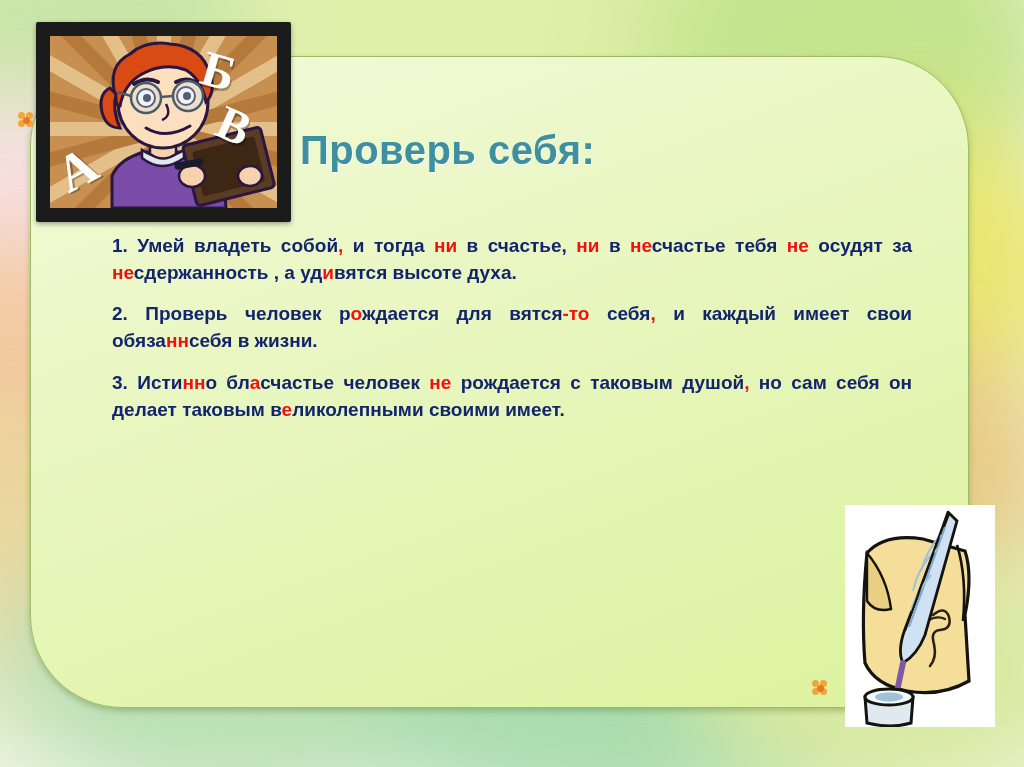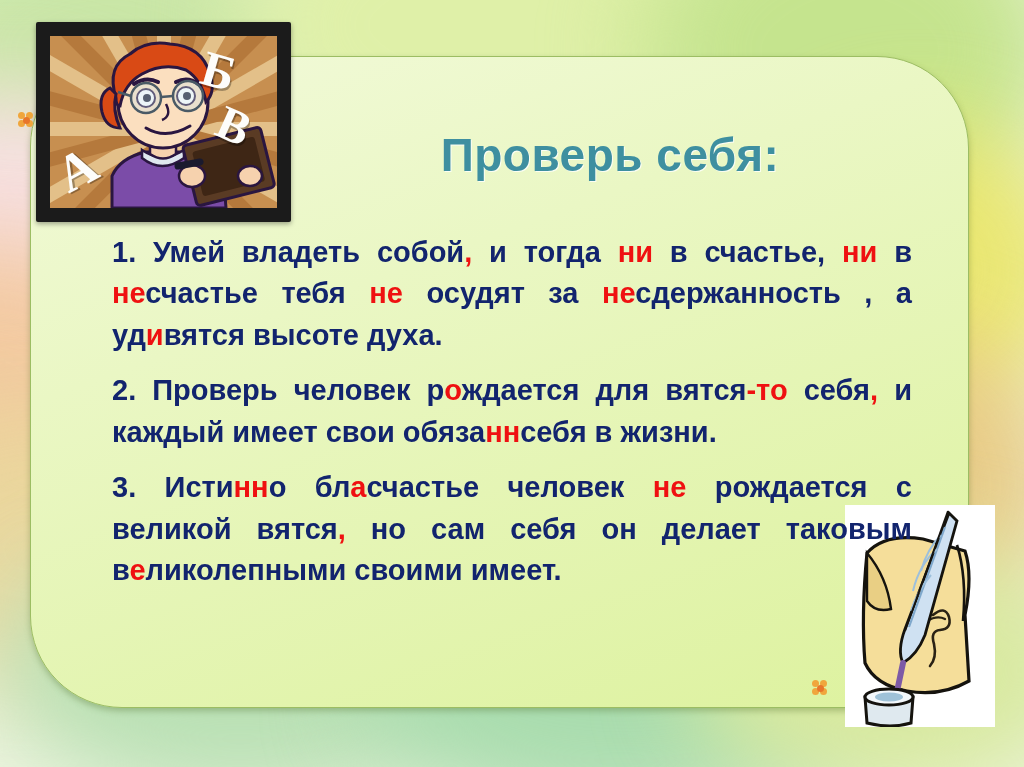--- a/index.html
+++ b/index.html
@@ -39,30 +39,29 @@
 
   
   #quill{
     position:absolute;left:845px;top:505px;width:150px;height:222px;
     background:#ffffff;overflow:hidden;
   }
 
   
   #title{
     position:absolute;left:300px;top:128px;width:620px;
-    text-align:center;
     color:#3e8fa0;
-    font-size:46px;font-weight:bold;letter-spacing:.5px;
+    font-size:40px;font-weight:bold;letter-spacing:.5px;
     text-shadow:1px 1px 0 rgba(255,255,255,.8);
   }
 
   
   #body{
     position:absolute;left:112px;top:232px;width:800px;
-    color:#12246e;font-size:29px;font-weight:bold;line-height:1.43;
+    color:#12246e;font-size:19px;font-weight:bold;line-height:1.43;
   }
   #body p{margin:0 0 14px 0;text-align:justify;}
   #body p:last-child{margin-bottom:0;}
   .r{color:#ef1111;}
 
   
   .flower{position:absolute;width:16px;height:16px;}
   .flower span{position:absolute;width:7px;height:7px;background:#f0a63c;border-radius:50%;}
   .flower .c{background:#e8762a;left:4.5px;top:4.5px;width:7px;height:7px;}
 </style>
@@ -188,21 +187,21 @@
     <ellipse cx="44" cy="192" rx="24" ry="8" fill="#f3f8fb" stroke="#15130e" stroke-width="3"></ellipse>
     <ellipse cx="44" cy="192" rx="14" ry="4.5" fill="#9fc2d8"></ellipse>
   </svg>
 </div>
 
 <div id="title">Проверь себя:</div>
 
 <div id="body">
   <p><span>1.</span><span> Умей владеть собой</span><span class="r">,</span><span> и тогда  </span><span class="r">ни</span><span> в счастье, </span><span class="r">ни</span><span> в </span><span class="r">не</span><span>счастье тебя </span><span class="r">не</span><span> осудят за </span><span class="r">не</span><span>сдержанность , а уд</span><span class="r">и</span><span>вятся  высоте духа.</span></p>
   <p><span>2.</span><span> Проверь человек р</span><span class="r">о</span><span>ждается для вятся</span><span class="r">-то</span><span> себя</span><span class="r">,</span><span> и каждый имеет свои обяза</span><span class="r">нн</span><span>себя в жизни.</span></p>
-  <p><span>3.</span><span> Исти</span><span class="r">нн</span><span>о        бл</span><span class="r">а</span><span>счастье   человек   </span><span class="r">не</span><span> рождается с великой вятся</span><span class="r">,</span><span> но сам себя он делает таковым в</span><span class="r">е</span><span>ликолепными своими имеет.</span></p>
+  <p><span>3.</span><span> Исти</span><span class="r">нн</span><span>о        бл</span><span class="r">а</span><span>счастье   человек   </span><span class="r">не</span><span> рождается с таковым душой</span><span class="r">,</span><span> но сам себя он делает таковым в</span><span class="r">е</span><span>ликолепными своими имеет.</span></p>
 </div>
 
 <div class="flower" style="left:18px;top:112px;">
   <span style="left:0;top:0;"></span>
     <span style="left:8px;top:0;"></span>
   <span style="left:0;top:8px;"></span>
     <span style="left:8px;top:8px;"></span>
   <span class="c"></span>
 </div>
 <div class="flower" style="left:812px;top:680px;">

